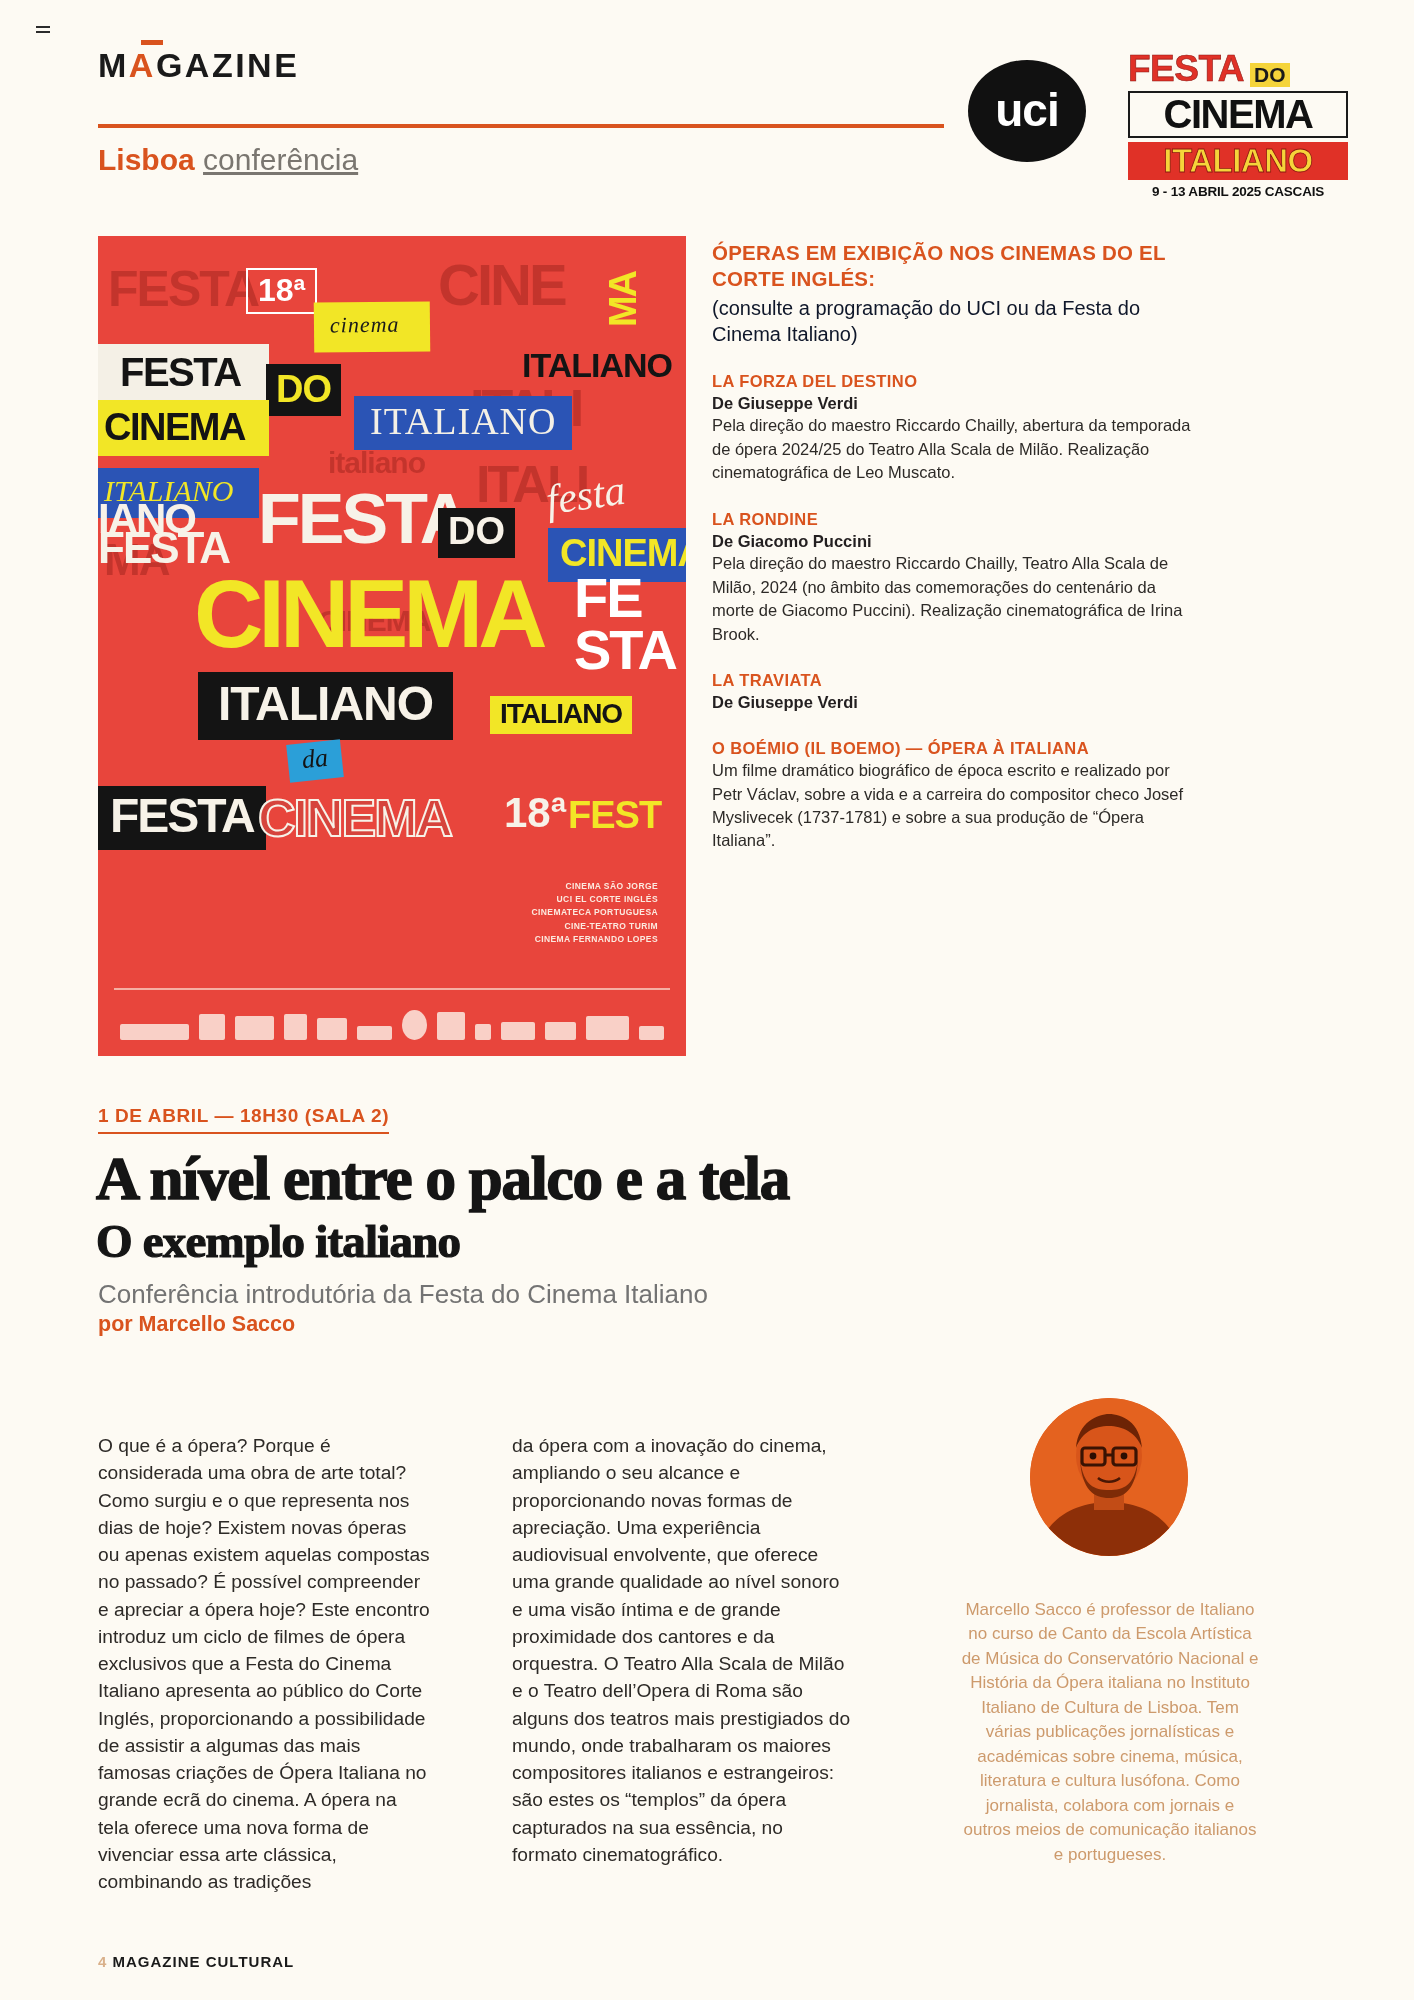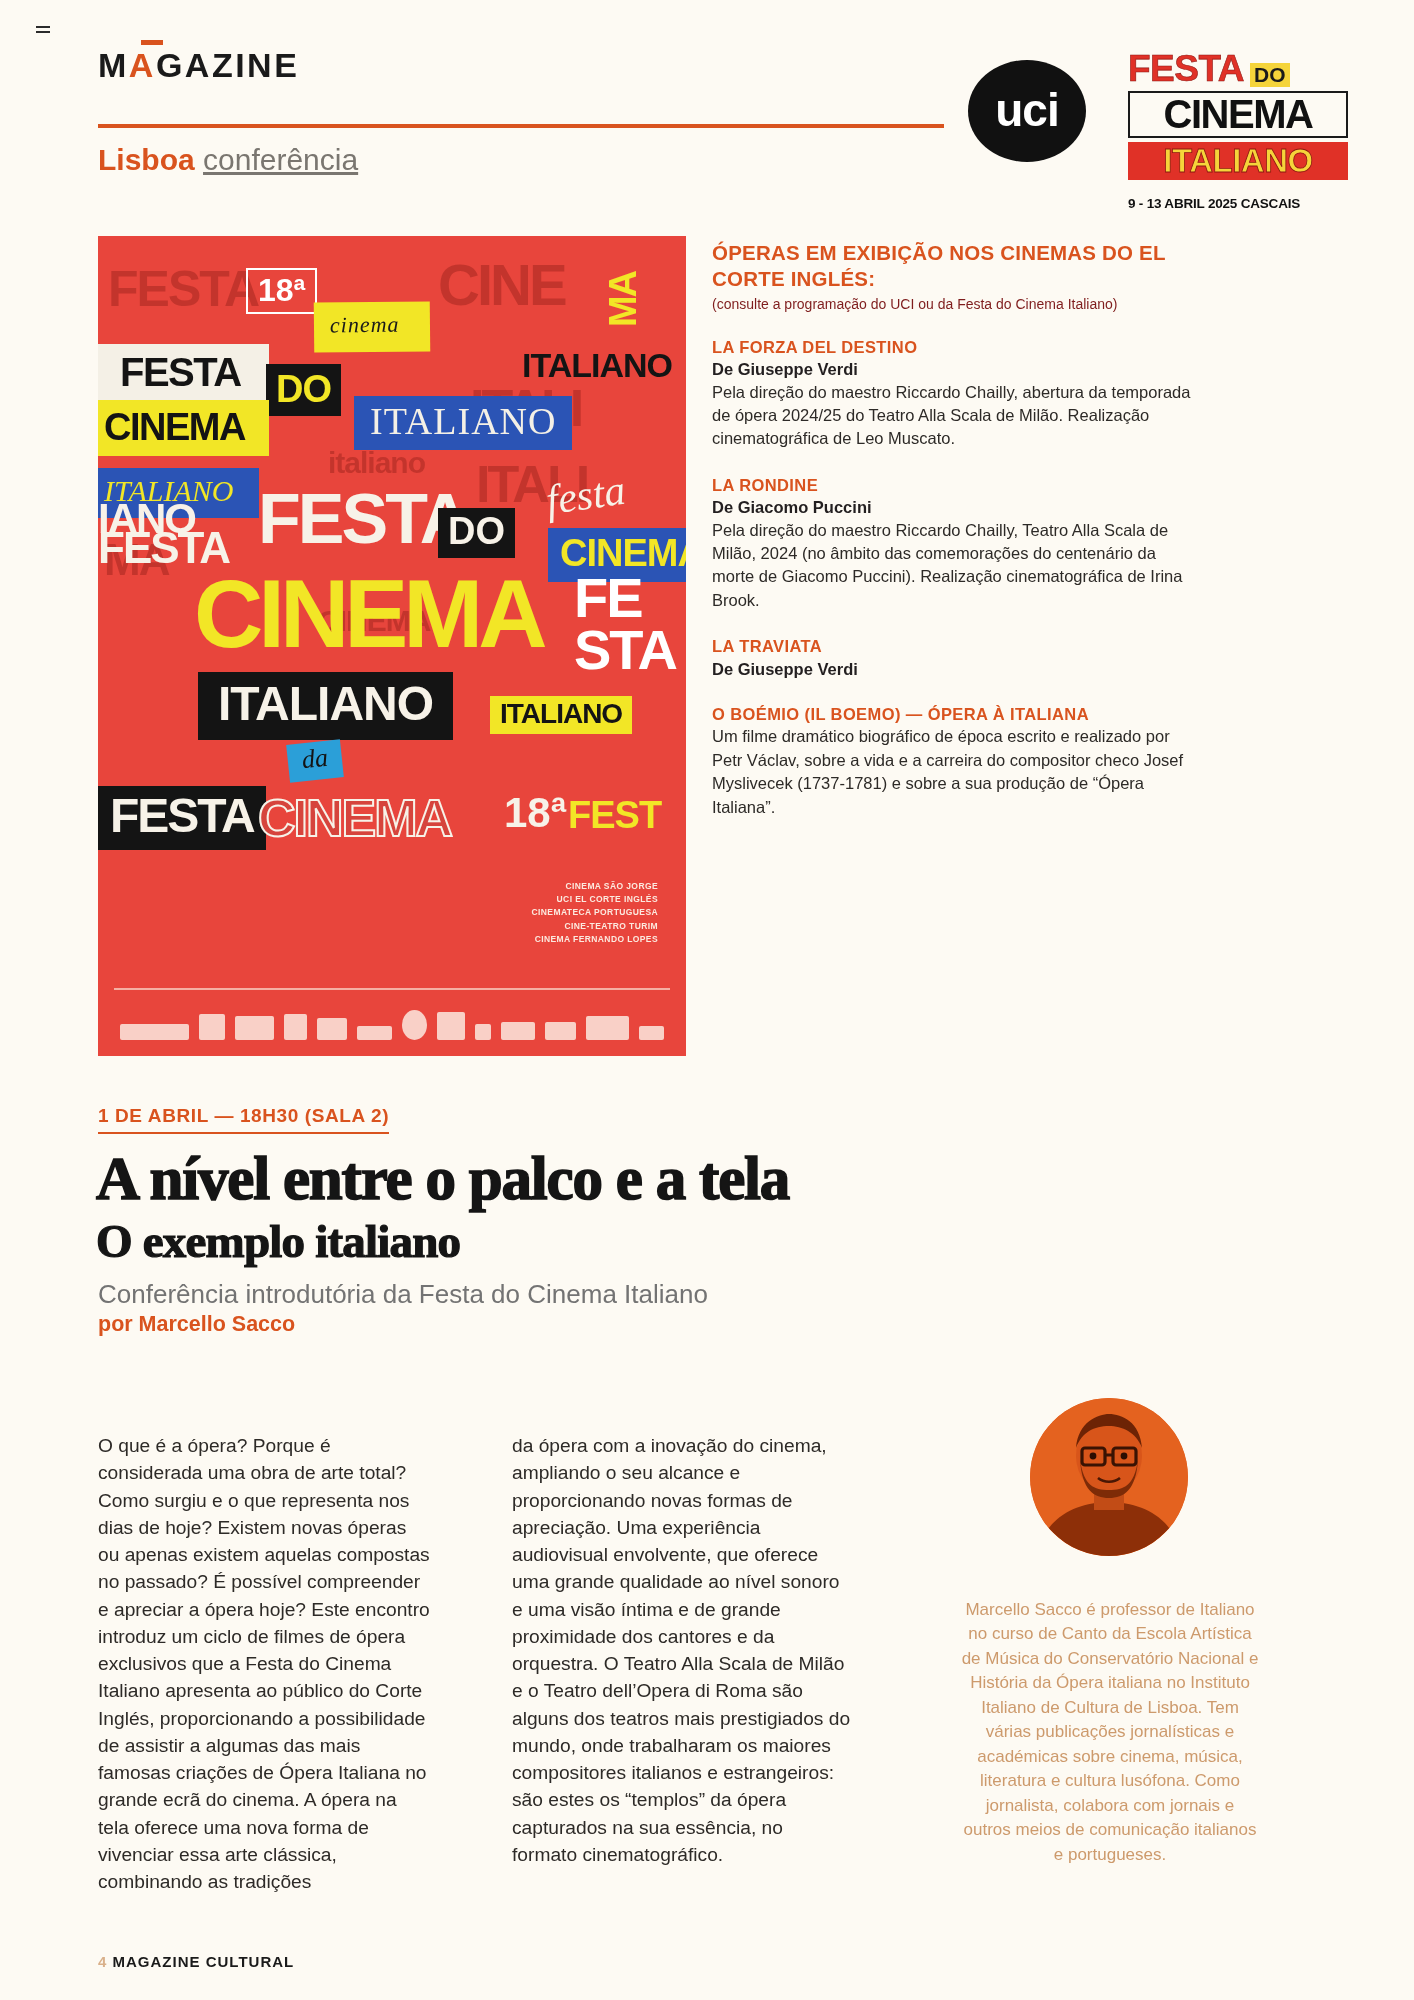--- a/index.html
+++ b/index.html
@@ -63,21 +63,21 @@
   }
   .fl-italiano{
     margin-top:4px;background:#e03127;text-align:center;padding:2px 4px 3px;
   }
   .fl-italiano span{
     color:#f5d43a;font-weight:bold;font-size:33px;letter-spacing:-0.5px;
     font-family:"Liberation Sans", sans-serif;line-height:1;display:block;
     -webkit-text-stroke:0.8px #8a1510;
   }
   .fl-dates{
-    margin-top:16px;color:#111;font-weight:bold;font-size:13.5px;
+    margin-top:4px;text-align:center;color:#111;font-weight:bold;font-size:13.5px;
     letter-spacing:-0.2px;font-family:"Liberation Sans", sans-serif;
   }
 
   
   .section-rule{position:absolute;left:98px;top:124px;width:846px;height:4px;background:#d9531e;}
   .kicker{position:absolute;left:98px;top:142px;font-size:30px;line-height:1.2;}
   .kicker .k-city{color:#d9531e;font-weight:bold;}
   .kicker .k-type{color:#7a7670;font-weight:normal;text-decoration:underline;}
 
   
@@ -103,21 +103,21 @@
   .p-sep{position:absolute;left:16px;right:16px;bottom:66px;height:2px;background:#f7c9bd;opacity:.8;}
   .p-logos{position:absolute;left:22px;right:22px;bottom:16px;height:44px;display:flex;align-items:flex-end;gap:10px;}
   .p-logo-blob{height:16px;border-radius:2px;background:rgba(252,233,223,.85);}
 
   
   .opera-col{position:absolute;left:712px;top:240px;width:480px;}
   .op-head{
     color:#d9531e;font-weight:bold;font-size:20.5px;line-height:1.26;
     letter-spacing:0.2px;text-transform:uppercase;
   }
-  .op-sub{color:#7f1d1d;font-size:14px;line-height:1.3;margin-top:3px;}
+  .op-sub{color:#0f172a;font-size:20px;line-height:1.3;margin-top:3px;}
   .op-item{margin-top:24px;}
   .op-title{color:#d9531e;font-weight:bold;font-size:16.5px;letter-spacing:0.4px;line-height:1.3;}
   .op-composer{color:#231f20;font-weight:bold;font-size:16.5px;line-height:1.35;}
   .op-desc{color:#2d2a27;font-size:16.5px;line-height:1.42;}
 
   
   .dateline{
     position:absolute;left:98px;top:1105px;color:#d9531e;font-weight:bold;
     font-size:19px;letter-spacing:0.6px;padding-bottom:5px;
     border-bottom:2.5px solid #d9531e;display:inline-block;

